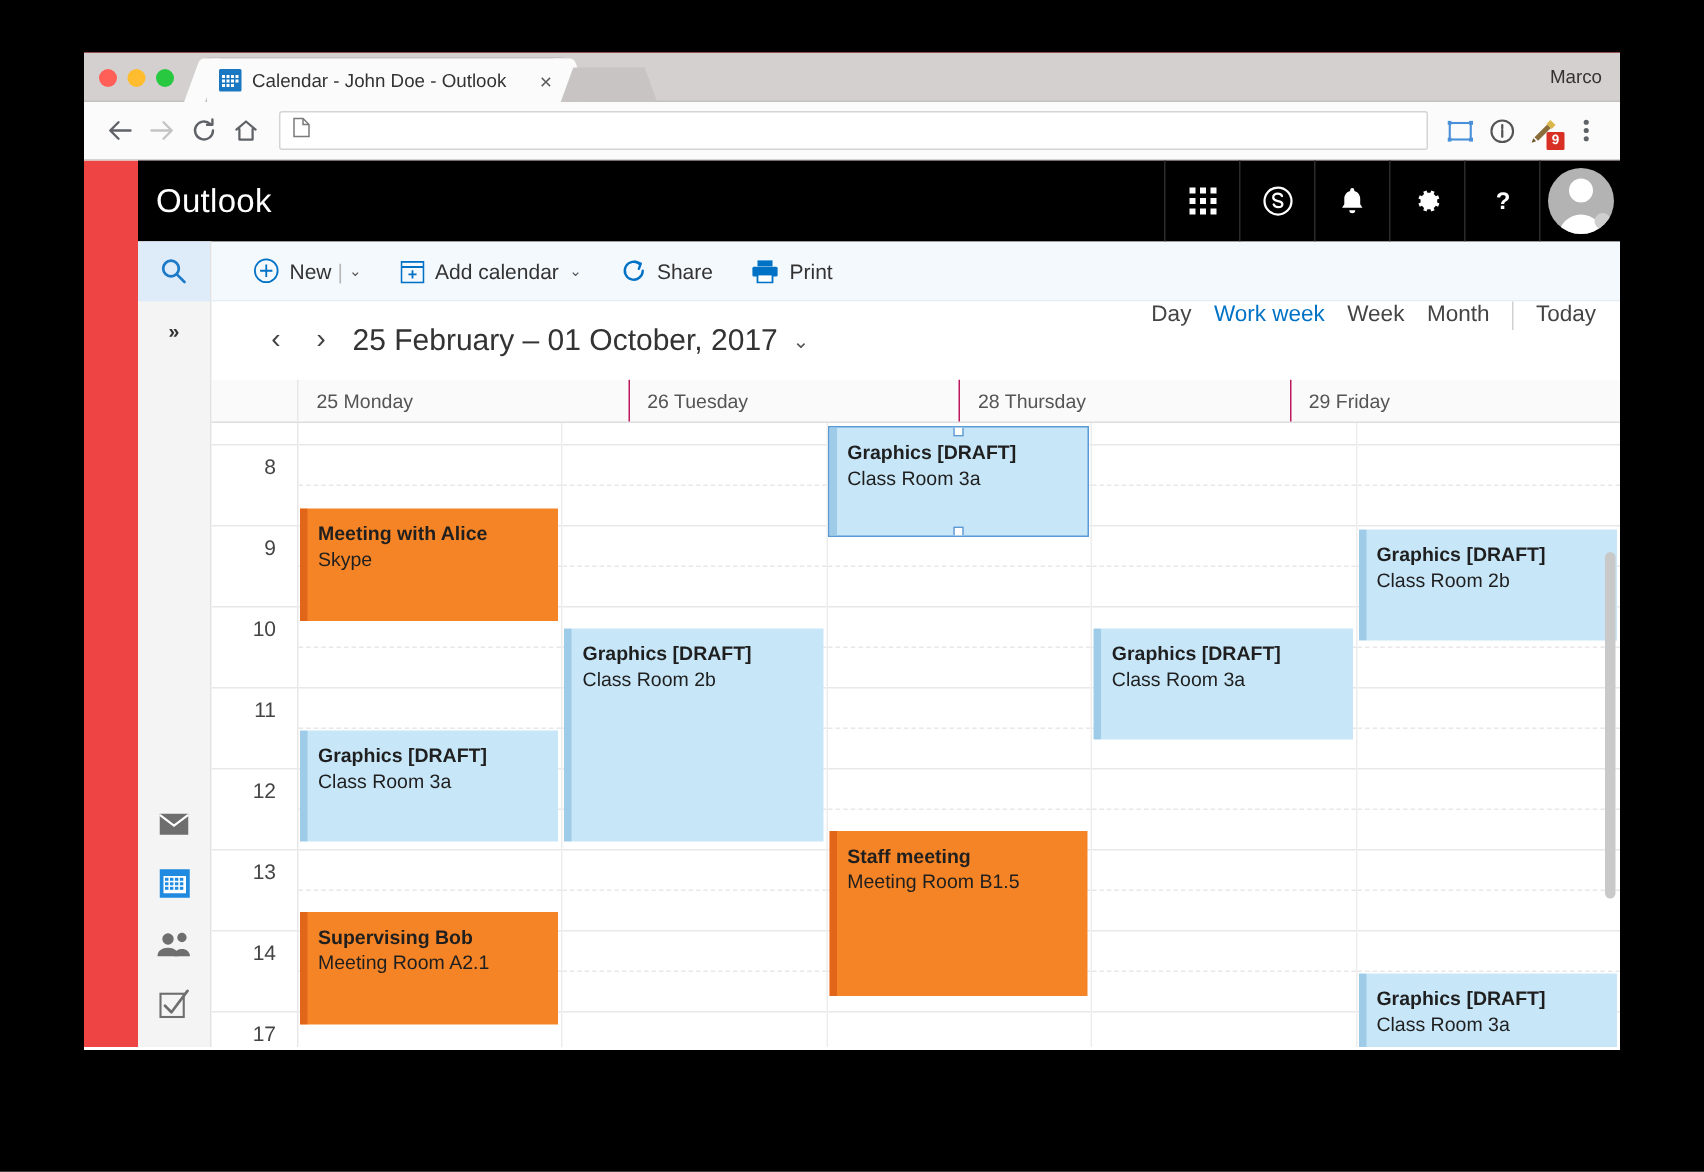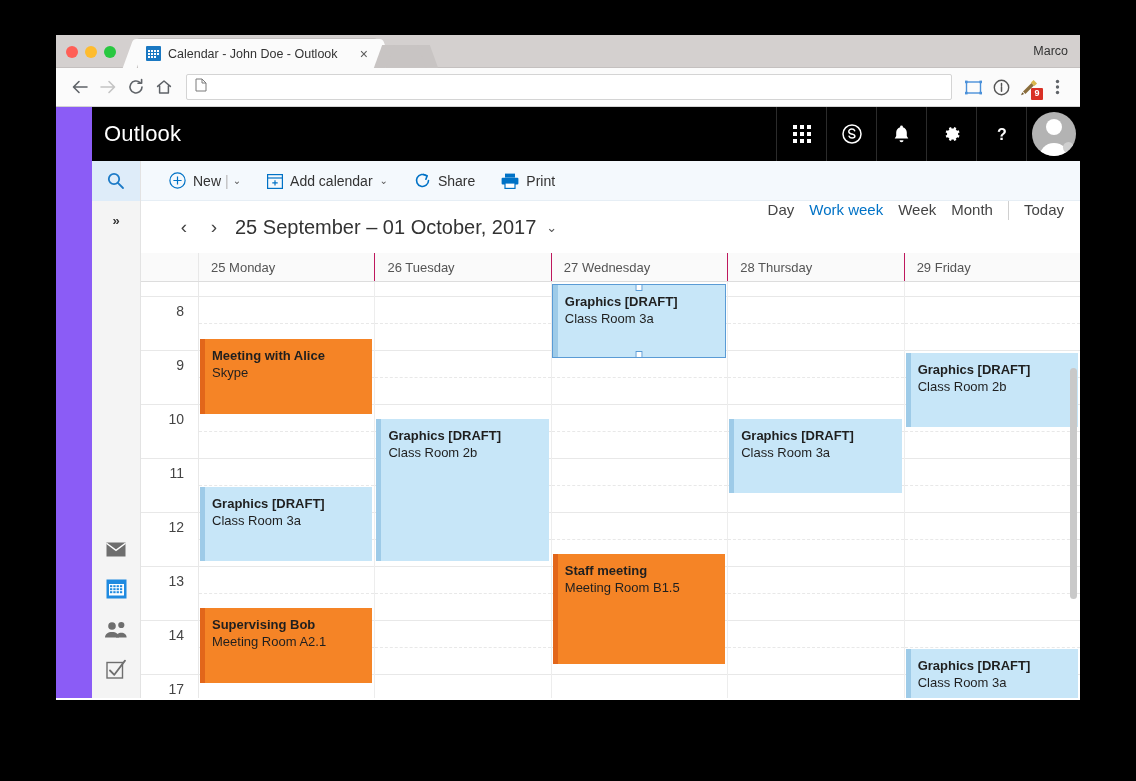--- a/index.html
+++ b/index.html
@@ -8,21 +8,21 @@
     background: #000;
     font-family: "Liberation Sans", sans-serif;
     overflow: hidden;
   }
 
   
   #browser-window {
     position: absolute;
     left: 56px; top: 35px;
     width: 1024px; height: 665px;
-    background: #8b5cf6;
+    background: #ef4444;
     overflow: hidden;
   }
 
   
   #tab-strip {
     position: relative;
     height: 33px;
     background: #d4d0cf;
     border-bottom: 1px solid #c4c0bf;
   }
@@ -551,39 +551,38 @@
                 </svg>
             </span>
             <span>Print</span>
           </div>
         </div>
 
         <div id="date-bar">
           <div class="date-arrow">‹</div>
           <div class="date-arrow">›</div>
           <div id="date-range">
-            <span>25 September – 01 October, 2017</span>
+            <span>25 February – 01 October, 2017</span>
             <span class="caret">⌄</span>
           </div>
 
           <div id="view-switch">
             <span class="view-opt">Day</span>
             <span class="view-opt active">Work week</span>
             <span class="view-opt">Week</span>
             <span class="view-opt">Month</span>
             <span class="view-sep"></span>
             <span class="view-opt">Today</span>
           </div>
         </div>
 
         <div id="day-header-row">
           <div id="dh-gutter"></div>
           <div class="day-head">25 Monday</div>
           <div class="day-head">26 Tuesday</div>
-          <div class="day-head">27 Wednesday</div>
           <div class="day-head">28 Thursday</div>
           <div class="day-head">29 Friday</div>
         </div>
 
         <div id="grid-viewport">
           <div id="grid-inner">
             <div id="time-gutter" style="height: 432px;">
                 <div class="hour-label" style="top: 22px;">8</div>
                 <div class="hour-line" style="top: 14px; border-top-color: rgb(232, 232, 232);"></div>
                 <div class="hour-label" style="top: 76px;">9</div>

